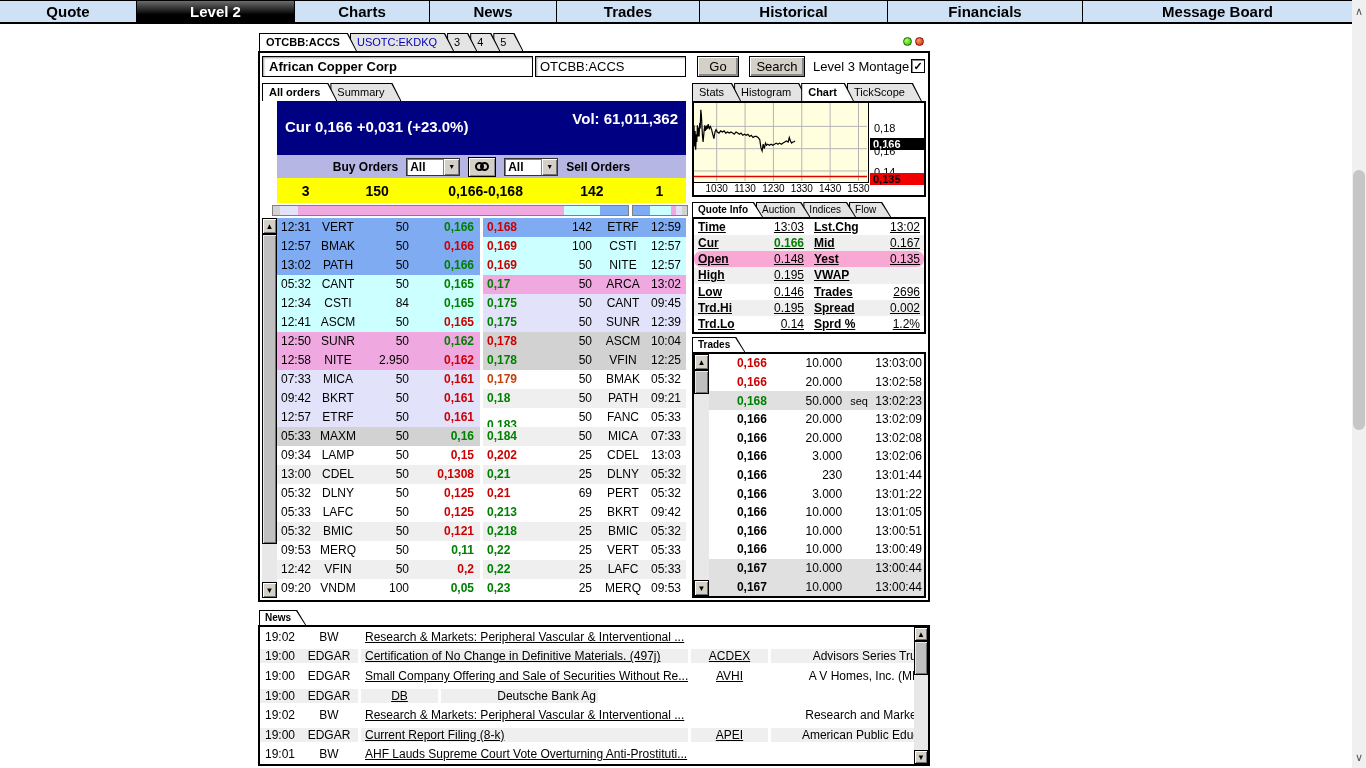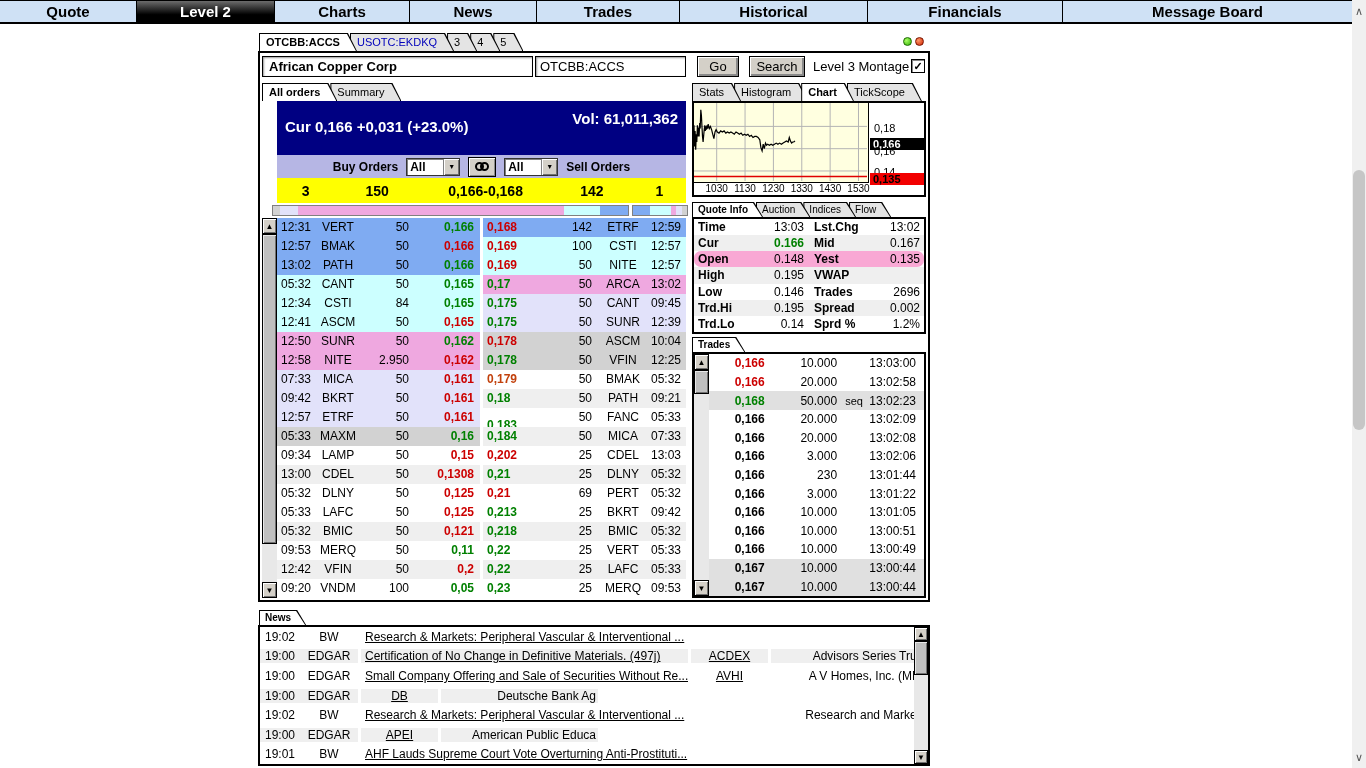--- a/index.html
+++ b/index.html
@@ -5,21 +5,21 @@
   * { box-sizing: border-box; margin:0; padding:0; }
   html,body { background:#fff; }
   #root { position:relative; width:1366px; height:768px; overflow:hidden;
           font-family:"Liberation Sans", sans-serif; color:#000; background:#fff; font-size:12px; }
 
   
   #navbar { position:absolute; left:0; top:0; width:1352px; height:24px; display:flex;
             border-top:1px solid #000; border-bottom:2px solid #000; background:#cfe1f5; }
   .nav-item { border-right:1px solid #000; display:flex; align-items:center; justify-content:center;
               font-weight:bold; font-size:15px; background:#cfe1f5; height:100%; }
-  .nav-item:nth-child(1){width:137px}.nav-item:nth-child(2){width:138px}.nav-item:nth-child(3){width:135px}
+  .nav-item:nth-child(1){width:137px}.nav-item:nth-child(2){width:158px}.nav-item:nth-child(3){width:135px}
   .nav-item:nth-child(4){width:127px}.nav-item:nth-child(5){width:143px}.nav-item:nth-child(6){width:188px}
   .nav-item:nth-child(7){width:195px}.nav-item:nth-child(8){flex:1;border-right:none}
   .nav-item.active { background:linear-gradient(#6c6c6c,#000 65%); color:#fff; }
 
   
   .tabstrip { display:flex; align-items:flex-end; }
   .tab { position:relative; clip-path:polygon(0 0, calc(100% - 9px) 0, 100% 100%, 0 100%);
          background:#000; padding:1px 1px 0 1px; height:18px; margin-right:-7px; }
   .tab-in { clip-path:polygon(0 0, calc(100% - 9px) 0, 100% 100%, 0 100%); background:#e4e4e4;
             height:17px; line-height:17px; padding:0 16px 0 6px; font-size:11px; white-space:nowrap; }
@@ -108,31 +108,31 @@
   #xlabels { position:absolute; left:0; top:80px; width:175px; height:12px; font-size:10px; }
   .xlab { position:absolute; width:28px; text-align:center; top:0; }
   #ylabels { position:absolute; left:176px; top:0; right:0; bottom:0; font-size:11px; }
   .ylab { position:absolute; left:4px; white-space:nowrap; }
   .ylab.black-badge { left:0; background:#000; color:#fff; font-weight:bold; padding:0 3px; width:54px; }
   .ylab.red-badge   { left:0; background:#f20000; color:#000; font-weight:bold; padding:0 3px; width:54px; }
 
   #quotetabs { position:absolute; left:432px; top:147px; height:17px; }
   #quotebox  { position:absolute; left:432px; top:164px; width:234px; height:117px; border:2px solid #000;
                display:flex; flex-direction:column; background:#fff; }
-  .qrow { flex:1; display:flex; align-items:center; font-size:12px; }
+  .qrow { flex:1; display:flex; align-items:center; font-size:12px;text-decoration:underline; }
   .q-l1{width:52px;padding-left:4px;font-weight:bold}.q-v1{width:58px;text-align:right}
   .q-l2{width:64px;padding-left:10px;font-weight:bold}.q-v2{flex:1;text-align:right;padding-right:4px}
 
   #tradestab { position:absolute; left:432px; top:283px; height:16px; }
   #tradesbox { position:absolute; left:432px; top:299px; width:234px; height:246px; border:2px solid #000; background:#fff; }
   #tradescroll { position:absolute; left:0; top:0; width:15px; height:100%; background:#e8e8e8; }
   #traderows { position:absolute; left:15px; top:0; right:0; bottom:0; display:flex; flex-direction:column; }
   .trow { flex:1; display:flex; align-items:center; font-size:12px; }
   .t-price{width:60px;text-align:right;font-weight:bold}.t-size{width:78px;text-align:right}
-  .t-flag{width:34px;padding-left:8px;font-size:11px}.t-time{flex:1;text-align:right;padding-right:8px}
+  .t-flag{width:34px;padding-left:8px;font-size:11px}.t-time{flex:1;text-align:right;padding-right:2px}
 
   
   #newstab { position:absolute; left:259px; top:610px; height:15px; }
   #newsbox { position:absolute; left:258px; top:625px; width:672px; height:141px; border:2px solid #000; background:#fff; }
   #newsrows { position:absolute; left:0; top:0; right:0; bottom:0; display:flex; flex-direction:column; }
   .nrow { flex:1; display:flex; align-items:center; font-size:12px; }
   .n-time{width:40px;text-align:center}.n-src{width:58px;text-align:center}
   .n-head{flex:1;padding-left:4px;text-decoration:underline;white-space:nowrap;overflow:hidden;border-left:3px solid #fff}
   .n-tick{width:80px;text-align:center;text-decoration:underline;border-left:3px solid #fff}
   .n-co{width:160px;text-align:right;padding-right:2px;white-space:nowrap;overflow:hidden;border-left:3px solid #fff}
@@ -780,20 +780,21 @@
         <div class="nrow">
           <div class="n-time" style="background: rgb(255, 255, 255);">19:02</div>
           <div class="n-src" style="background: rgb(255, 255, 255);">BW</div>
           <div class="n-head" style="background: rgb(255, 255, 255);">Research &amp; Markets: Peripheral Vascular &amp; Interventional ...</div>
           <div class="n-tick" style="background: rgb(255, 255, 255);"></div>
           <div class="n-co" style="background: rgb(255, 255, 255);">Research and Markets</div>
         </div>
         <div class="nrow">
           <div class="n-time" style="background: rgb(239, 239, 239);">19:00</div>
           <div class="n-src" style="background: rgb(239, 239, 239);">EDGAR</div>
+          <div class="n-head" style="background: rgb(239, 239, 239);">Current Report Filing (8-k)</div>
           <div class="n-tick" style="background: rgb(239, 239, 239);">APEI</div>
           <div class="n-co" style="background: rgb(239, 239, 239);">American Public Educa</div>
         </div>
         <div class="nrow">
           <div class="n-time" style="background: rgb(255, 255, 255);">19:01</div>
           <div class="n-src" style="background: rgb(255, 255, 255);">BW</div>
           <div class="n-head" style="background: rgb(255, 255, 255);">AHF Lauds Supreme Court Vote Overturning Anti-Prostituti...</div>
           <div class="n-tick" style="background: rgb(255, 255, 255);"></div>
           <div class="n-co" style="background: rgb(255, 255, 255);"></div>
         </div>

